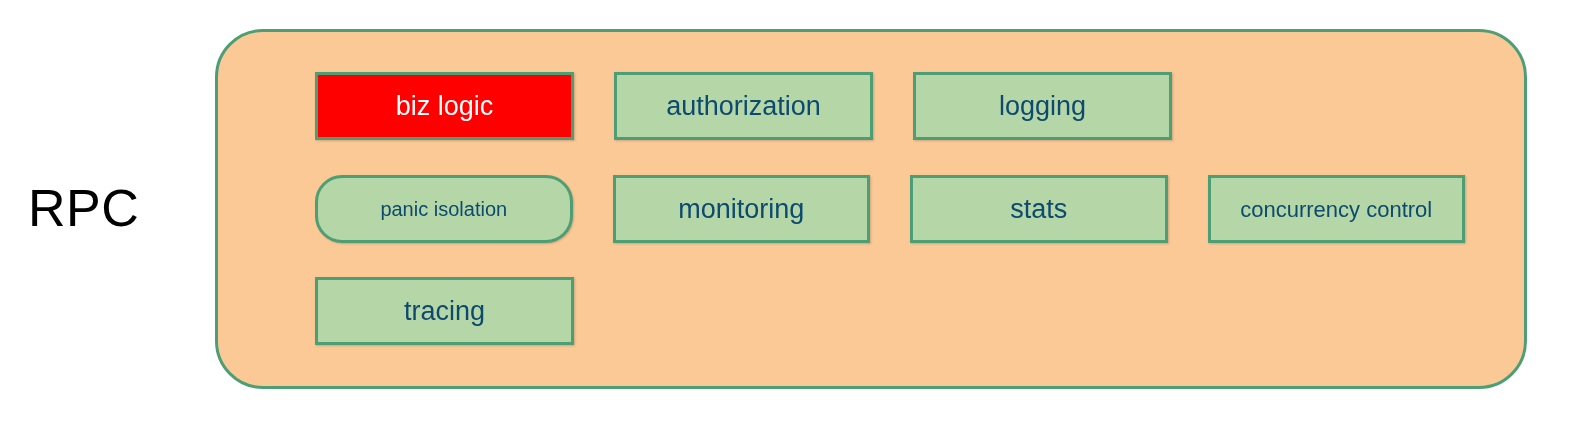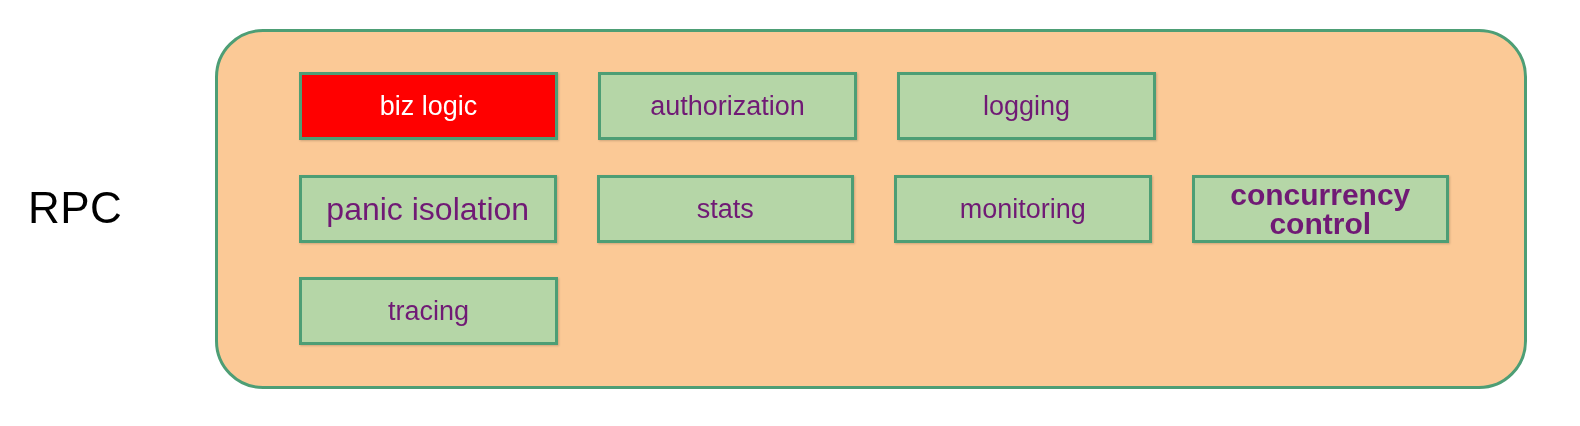--- a/index.html
+++ b/index.html
@@ -17,21 +17,21 @@
     position: relative;
     width: 1580px;
     height: 426px;
     background: #ffffff;
   }
   
   .rpc-label {
     position: absolute;
     left: 28px;
     top: 182px;
-    font-size: 44px;
+    font-size: 52px;
     line-height: 52px;
     color: #000000;
     letter-spacing: 0.5px;
     white-space: nowrap;
   }
   
   .rpc-container {
     position: absolute;
     left: 215px;
     top: 29px;
@@ -44,73 +44,73 @@
   }
   .rows {
     position: absolute;
     left: 0;
     top: 0;
     width: 100%;
     height: 100%;
   }
   .row {
     position: absolute;
-    left: 81px;          
+    left: 97px;          
     width: 1150px;
     height: 60px;
     display: flex;
     justify-content: flex-start;
   }
   .row-0 { top: 40px; }   
   .row-1 { top: 143px; }  
   .row-2 { top: 245px; }  
 
   .cell {
     box-sizing: border-box;
     width: 259px;
     height: 68px;
     margin-right: 40px;
     background: #b5d6a7;
     border: 3px solid #4d9e75;
     display: flex;
     align-items: center;
     justify-content: center;
     text-align: center;
-    color: #701a75;
+    color: #0c4a6e;
     font-size: 27px;
     line-height: 30px;
     box-shadow: 1px 1px 2px rgba(0,0,0,0.18);
     padding: 0 4px;
   }
   .cell:last-child { margin-right: 0; }
   .cell.highlight {
     background: #ff0000;
     color: #ffffff;
   }
-  .cell.small { font-size: 32px; }
-  .cell.two-line { font-size: 30px; line-height: 29px; font-weight: bold; }
+  .cell.small { font-size: 20px; border-radius: 27px; }
+  .cell.two-line { font-size: 22px; line-height: 29px; }
 </style>
 </head>
 <body>
 
 <div id="canvas">
 
   <div class="rpc-label">RPC</div>
 
   <div class="rpc-container">
     <div class="rows" id="rows-root">
         <div class="row row-0">
           <div class="cell highlight">biz logic</div>
           <div class="cell">authorization</div>
           <div class="cell">logging</div>
         </div>
         <div class="row row-1">
           <div class="cell small">panic isolation</div>
+          <div class="cell">monitoring</div>
           <div class="cell">stats</div>
-          <div class="cell">monitoring</div>
           <div class="cell two-line">concurrency control</div>
         </div>
         <div class="row row-2">
           <div class="cell">tracing</div>
         </div>
       </div>
   </div>
 
 </div>
 

